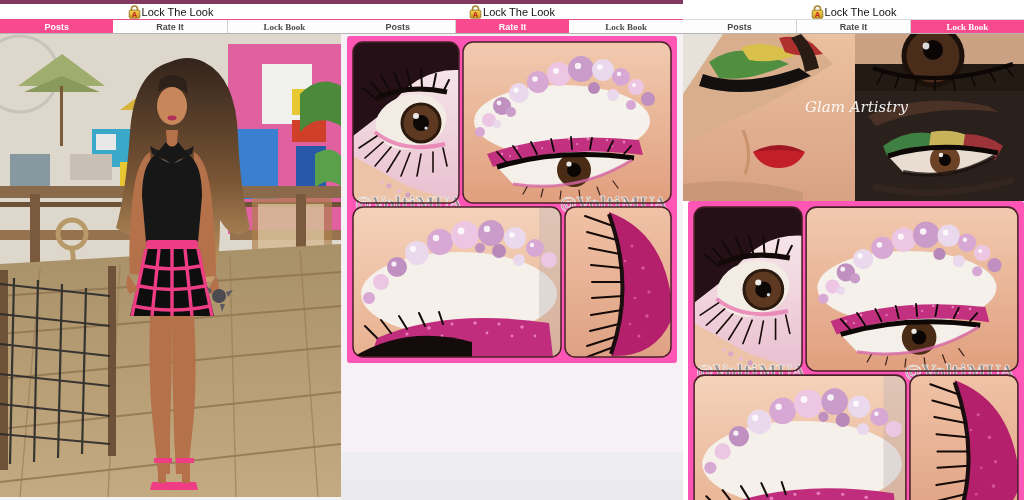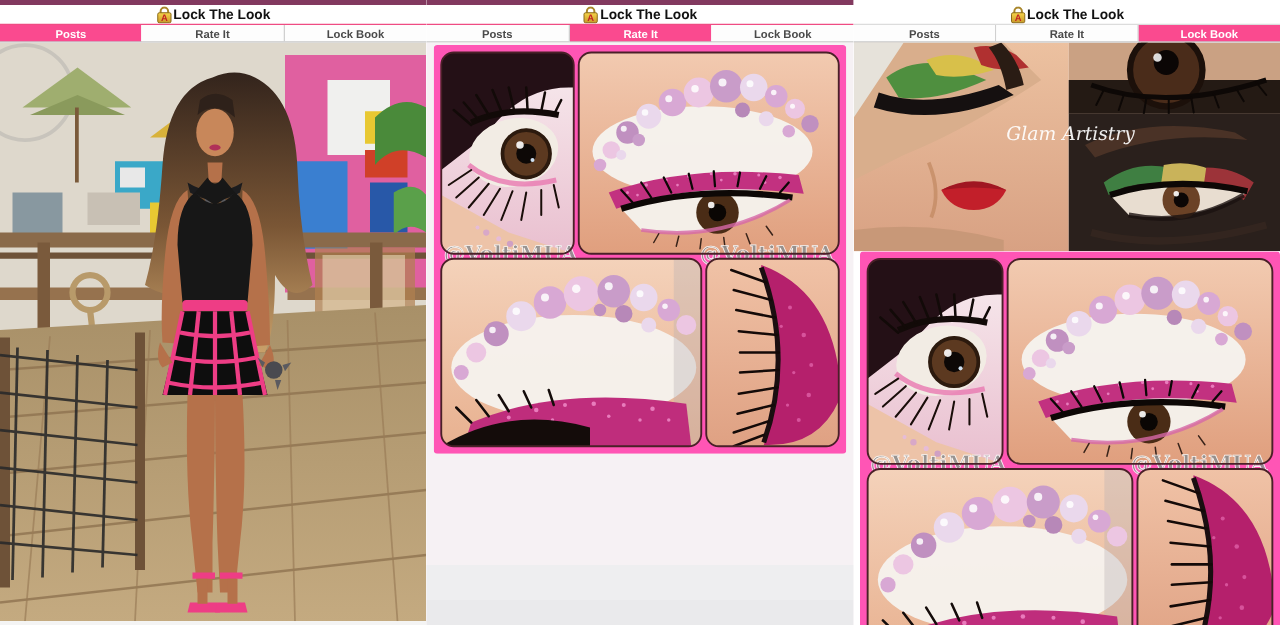--- a/index.html
+++ b/index.html
@@ -7,30 +7,30 @@
     font-family:"Liberation Sans", sans-serif; }
   .screens { display:flex; width:1024px; height:500px; }
   .panel { position:relative; height:500px; overflow:hidden; background:#fff; }
   .panel.p1 { width:341px; }
   .panel.p2 { width:342px; }
   .panel.p3 { width:341px; }
   .topbar { height:4px; width:100%; }
   .topbar.maroon { background:#82395f; }
   .topbar.white  { background:#ffffff; }
   .titlebar { height:15px; display:flex; align-items:center; justify-content:center; gap:1px; background:#fff; }
-  .app-title { font-size:11px; font-weight:bold; color:#111; letter-spacing:0px; }
+  .app-title { font-size:11px; font-weight:normal; color:#111; letter-spacing:0px; }
   .lockicon { width:13px; height:14px; display:inline-block; }
   .divider { height:1px; width:100%; }
   .divider.pink { background:#ef4c83; }
   .divider.gray { background:#dcdcdc; }
   .tabs { height:14px; display:flex; background:#fdfdfd; border-bottom:1px solid #b5b5b5; }
   .tab { flex:1; display:flex; align-items:center; justify-content:center;
     font-size:9px; font-weight:bold; color:#4a4a4a; background:#fdfdfd;
     border-right:1px solid #d0d0d0; cursor:pointer; }
-  .tab:last-child { border-right:none; }
+  .tab:last-child { border-right:none;font-family:Liberation Serif, serif; }
   .tab.active { background:#fa4a8f; color:#ffffff; border-right:none; }
   .content { position:absolute; left:0; right:0; top:34px; bottom:0; overflow:hidden;text-align:center; }
   .p2 .content { background:#f6f1f4; }
   .p2 .band1 { position:absolute; left:0; right:0; bottom:20px; height:28px; background:#eeeef0; }
   .p2 .band2 { position:absolute; left:0; right:0; bottom:0; height:20px; background:#eaeaec; }
   .collage-wrap2 { position:absolute; left:6px; top:2px; width:330px; height:327px; }
   .p3-grid { position:absolute; left:0; top:0; width:341px; height:167px; }
   .collage-wrap3 { position:absolute; left:5px; top:167px; width:336px; height:299px; overflow:hidden; }
   .p1 .photo { position:absolute; left:0; top:0; width:341px; height:463px; }
   .p1 .photo-footer { position:absolute; left:0; bottom:0; height:3px; width:100%; background:#f4f4f4; }

